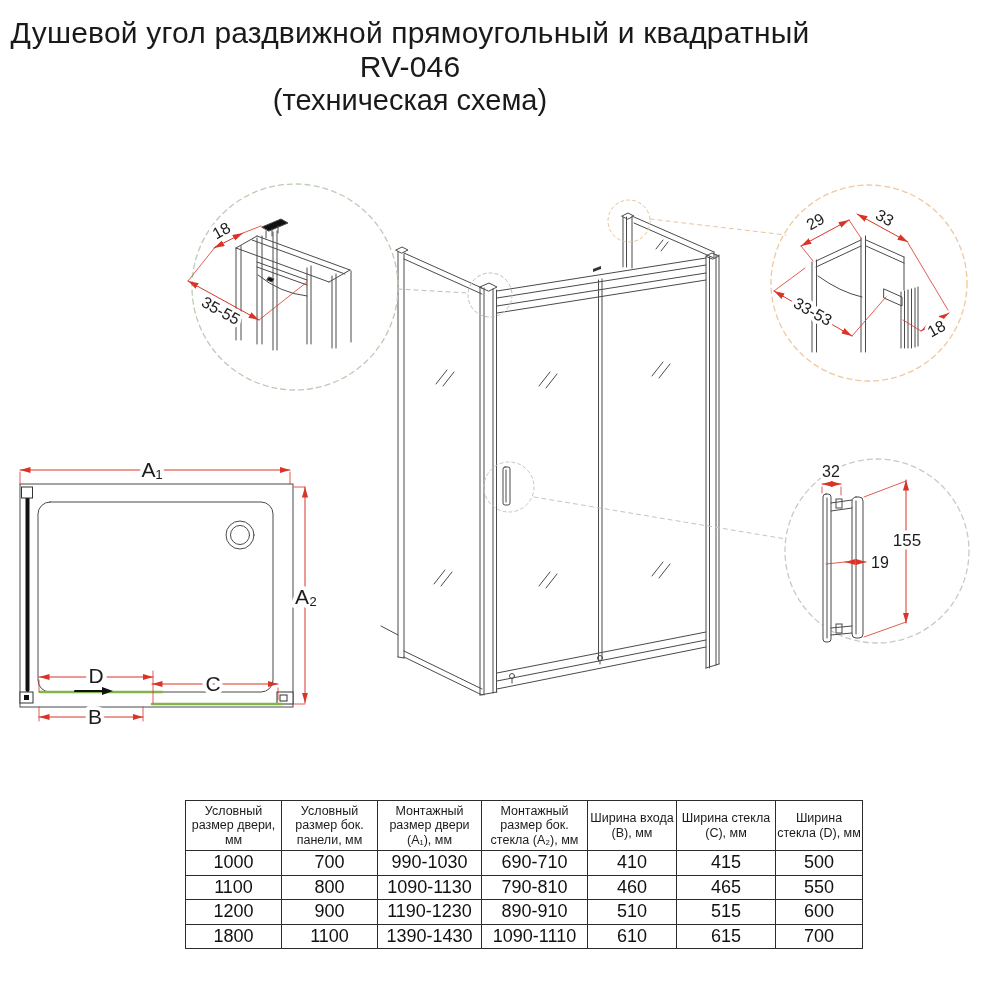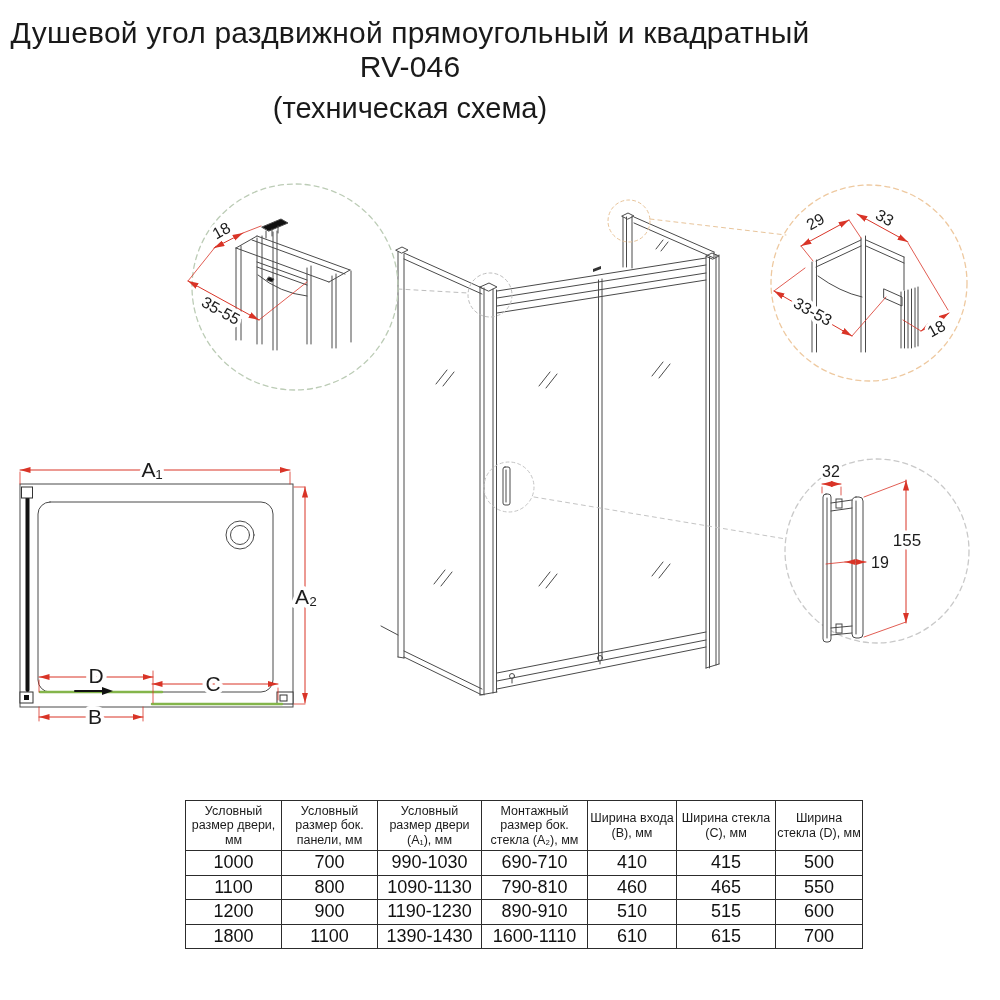--- a/index.html
+++ b/index.html
@@ -2,21 +2,21 @@
 <html><head>
 <meta charset="utf-8">
 <style>
   html,body{margin:0;padding:0;}
   body{
     width:1000px;height:1000px;position:relative;overflow:hidden;
     background:#ffffff;font-family:"Liberation Sans",sans-serif;color:#1a1a1a;
   }
   .title-wrap{position:absolute;top:16px;left:0;width:820px;text-align:center;}
   .title-line1{font-size:30px;font-weight:500;letter-spacing:0.2px;}
-  .title-line2{font-size:29px;font-weight:500;margin-top:8px;}
+  .title-line2{font-size:29px;font-weight:500;}
   svg text{font-family:"Liberation Sans","DejaVu Sans",sans-serif;}
   .dim-label{fill:#1c1c1c;stroke:#ffffff;stroke-width:7px;paint-order:stroke;stroke-linejoin:round;font-size:16px;}
   .plan-label{fill:#1c1c1c;stroke:#ffffff;stroke-width:8px;paint-order:stroke;stroke-linejoin:round;font-size:21px;}
   .size-table{
     position:absolute;left:185px;top:800px;width:677px;
     border-collapse:collapse;table-layout:fixed;background:#fff;padding-left:41px;
   }
   .size-table th,.size-table td{border:1.6px solid #2c2c2c;text-align:center;vertical-align:middle;}
   .size-table th{font-size:12.5px;font-weight:400;line-height:1.15;padding:3px 1px;height:40px;}
   .size-table td{font-size:18px;height:23.5px;padding:0;color:#111;}
@@ -298,21 +298,21 @@
       <col style="width:104px">
     <col style="width:106px">
       <col style="width:89px">
       <col style="width:99px">
       <col style="width:87px">
   </colgroup>
   <thead>
     <tr>
       <th>Условный размер двери, мм</th>
       <th>Условный размер бок. панели, мм</th>
-      <th>Условный размер двери (A₁), мм</th>
+      <th>Монтажный размер двери (A₁), мм</th>
       <th>Монтажный размер бок. стекла (A₂), мм</th>
       <th>Ширина входа (B), мм</th>
       <th>Ширина стекла (C), мм</th>
       <th>Ширина стекла (D), мм</th>
     </tr>
   </thead>
   <tbody>
       <tr>
         <td>1000</td>
         <td>700</td>
@@ -337,19 +337,19 @@
         <td>1190-1230</td>
         <td>890-910</td>
         <td>510</td>
         <td>515</td>
         <td>600</td>
       </tr>
       <tr>
         <td>1800</td>
         <td>1100</td>
         <td>1390-1430</td>
-        <td>1600-1110</td>
+        <td>1090-1110</td>
         <td>610</td>
         <td>615</td>
         <td>700</td>
       </tr>
     </tbody>
 </table>
 
 </body></html>

